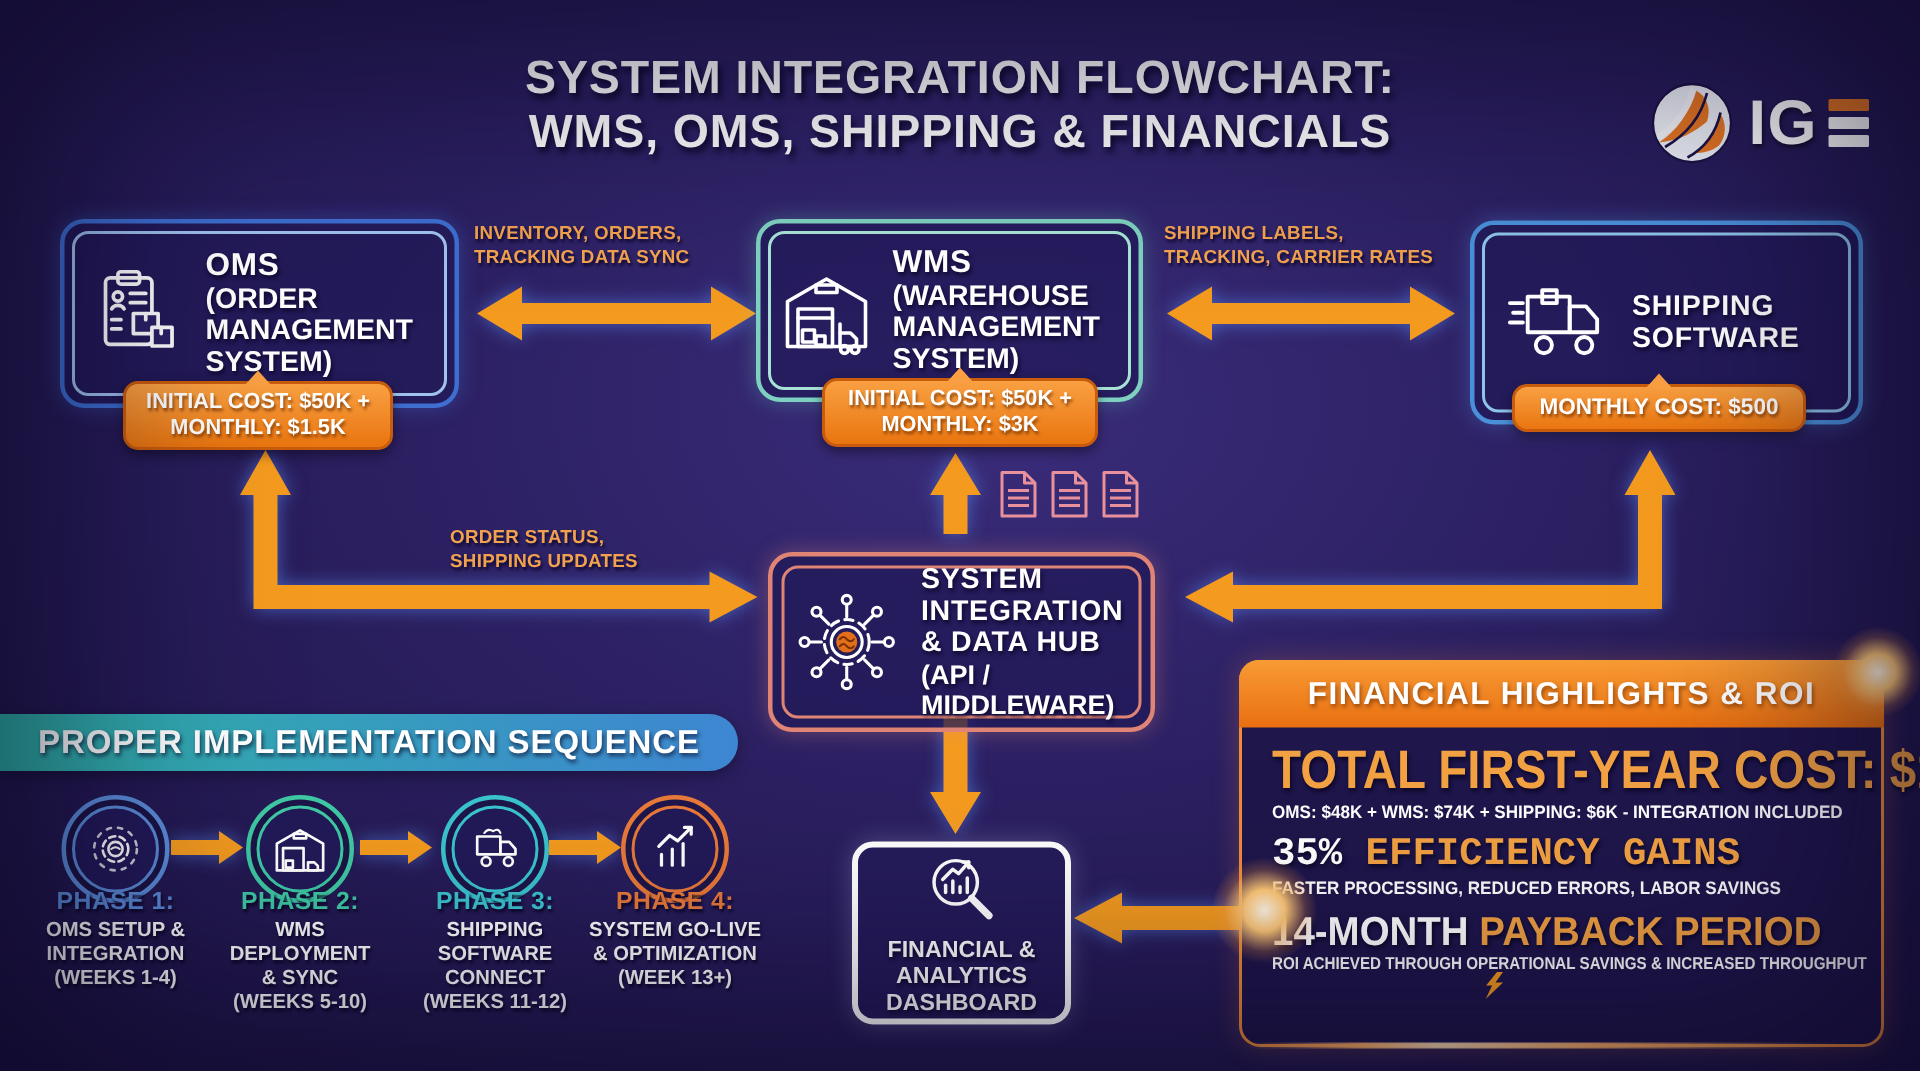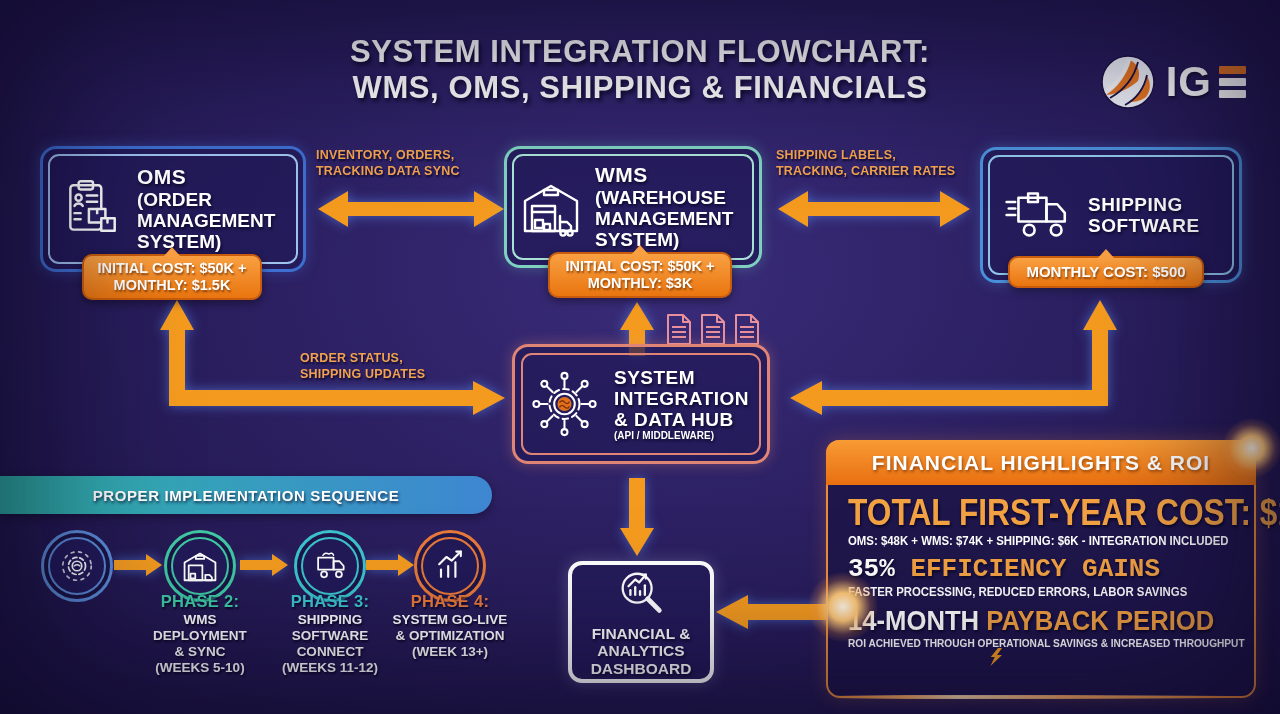--- a/index.html
+++ b/index.html
@@ -33,24 +33,24 @@
   .box-title { color:#fff; font-weight:800; line-height:1.12; text-shadow:1px 2px 3px rgba(8,4,30,.8); }
   .box-title .big { font-size:21px; letter-spacing:.5px; }
   .box-title .sub { font-size:19px; }
 
   #oms-box  { left:40px;  top:146px; width:266px; height:126px; border:3px solid #3D6ED0; box-shadow:0 0 14px rgba(70,120,230,.35);}
   #oms-box .inner { border:2px solid #9FC3EE; }
   #wms-box  { left:504px; top:146px; width:258px; height:122px; border:3px solid #7ED0C0; box-shadow:0 0 14px rgba(110,210,195,.3);}
   #wms-box .inner { border:2px solid #A8E2D6; }
   #ship-box { left:980px; top:147px; width:262px; height:136px; border:3px solid #4A8FD9; box-shadow:0 0 14px rgba(80,150,230,.35);}
   #ship-box .inner { border:2px solid #8FC4E8; }
-  #hub-box  { left:512px; top:344px; width:258px; height:120px; border:3px solid #E08575; box-shadow:0 0 14px rgba(230,140,120,.35);}
+  #hub-box  { left:512px; top:368px; width:258px; height:120px; border:3px solid #E08575; box-shadow:0 0 14px rgba(230,140,120,.35);}
   #hub-box .inner { border:2px solid #E08575; inset:6px; }
   #hub-box .box-title .big { font-size:19px; }
-  #hub-box .box-title .sub { font-size:10px; }
+  #hub-box .box-title .sub { font-size:18px; }
   #dash-box { left:568px; top:561px; width:146px; height:122px; border:4px solid #fff; border-radius:14px;
     background:rgba(36,27,90,.8); box-shadow:0 0 16px rgba(200,210,255,.25); }
   #dash-box .content { position:absolute; inset:0; display:flex; flex-direction:column;
     align-items:center; justify-content:center; gap:4px; text-align:center; }
   #dash-box .box-title { font-size:15.5px; }
 
   
   .badge { background:linear-gradient(#F9A042,#E9750F); border:2px solid #C85C0C; border-radius:10px;
     color:#fff; font-weight:800; text-align:center; display:flex; flex-direction:column;
     justify-content:center; line-height:1.2; text-shadow:1px 2px 2px rgba(90,35,0,.65);
@@ -73,21 +73,21 @@
   #arrow-layer { position:absolute; inset:0; pointer-events:none;
     filter:drop-shadow(0 0 6px rgba(95,150,255,.55)); }
   #arrow-layer polygon { fill:#F49B1F; }
 
   
   #docs { left:666px; top:313px; display:flex; gap:8px; }
 
   
   #seq-banner { left:0; top:476px; width:492px; height:38px; border-radius:0 19px 19px 0;
     background:linear-gradient(90deg,#2FB4A8,#3E86D2); display:flex; align-items:center;
-    justify-content:center; color:#fff; font-weight:800; font-size:15px; letter-spacing:.6px;
+    justify-content:center; color:#fff; font-weight:800; font-size:22px; letter-spacing:.6px;
     text-shadow:1px 2px 3px rgba(8,10,40,.7); box-shadow:0 3px 10px rgba(0,0,0,.35); }
   .phase-circle { width:72px; height:72px; border-radius:50%; border:3px solid;
     display:flex; align-items:center; justify-content:center; background:rgba(20,15,55,.5); }
   .phase-circle .ring { width:58px; height:58px; border-radius:50%; border:2.5px solid;
     display:flex; align-items:center; justify-content:center; background:#221A58; }
   #phase1-circle { left:41px;  top:530px; }
   #phase2-circle { left:164px; top:530px; }
   #phase3-circle { left:294px; top:530px; }
   #phase4-circle { left:414px; top:530px; }
   .phase-label-block { top:592px; text-align:center; line-height:1.2; }
@@ -369,20 +369,26 @@
       <svg class="icon" width="36" height="36" viewBox="0 0 40 40" fill="none" stroke="#fff" stroke-width="2.4" stroke-linecap="round" stroke-linejoin="round">
         <line x1="10" y1="32" x2="10" y2="24"></line>
           <line x1="18" y1="32" x2="18" y2="20"></line>
           <line x1="26" y1="32" x2="26" y2="16"></line>
         <path d="M8 18 L16 10 L22 14 L32 4"></path>
           <path d="M27 4 h5 v5"></path>
       </svg>
     </div>
   </div>
 
+  <div class="abs phase-label-block" id="phase1-label">
+    <div class="phase-name" style="color: rgb(91, 141, 217);">PHASE 1:</div>
+    <div class="phase-desc">OMS SETUP &amp;</div>
+    <div class="phase-desc">INTEGRATION</div>
+    <div class="phase-desc">(WEEKS 1-4)</div>
+  </div>
   <div class="abs phase-label-block" id="phase2-label">
     <div class="phase-name" style="color: rgb(63, 201, 164);">PHASE 2:</div>
     <div class="phase-desc">WMS DEPLOYMENT</div>
     <div class="phase-desc">&amp; SYNC</div>
     <div class="phase-desc">(WEEKS 5-10)</div>
   </div>
   <div class="abs phase-label-block" id="phase3-label">
     <div class="phase-name" style="color: rgb(59, 196, 206);">PHASE 3:</div>
     <div class="phase-desc">SHIPPING SOFTWARE</div>
     <div class="phase-desc">CONNECT</div>

